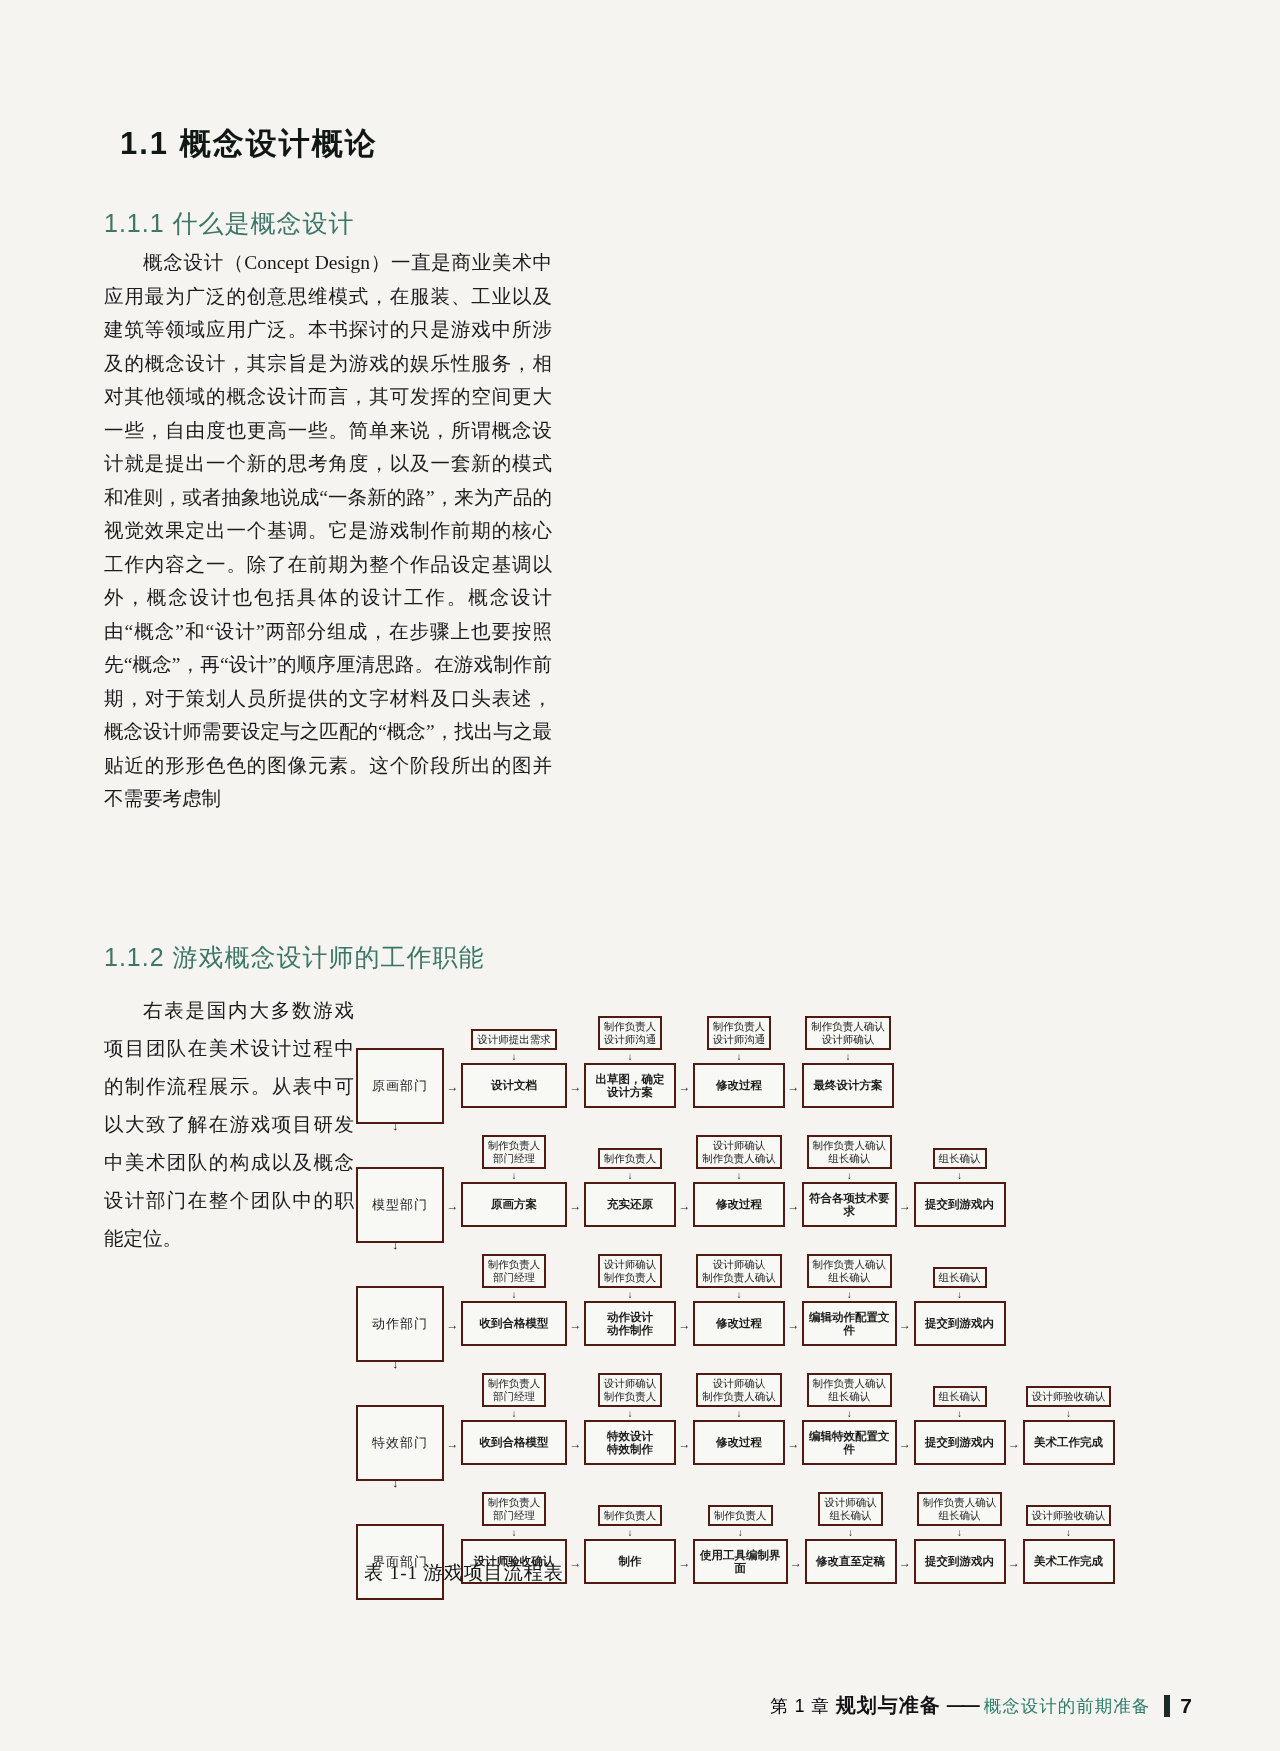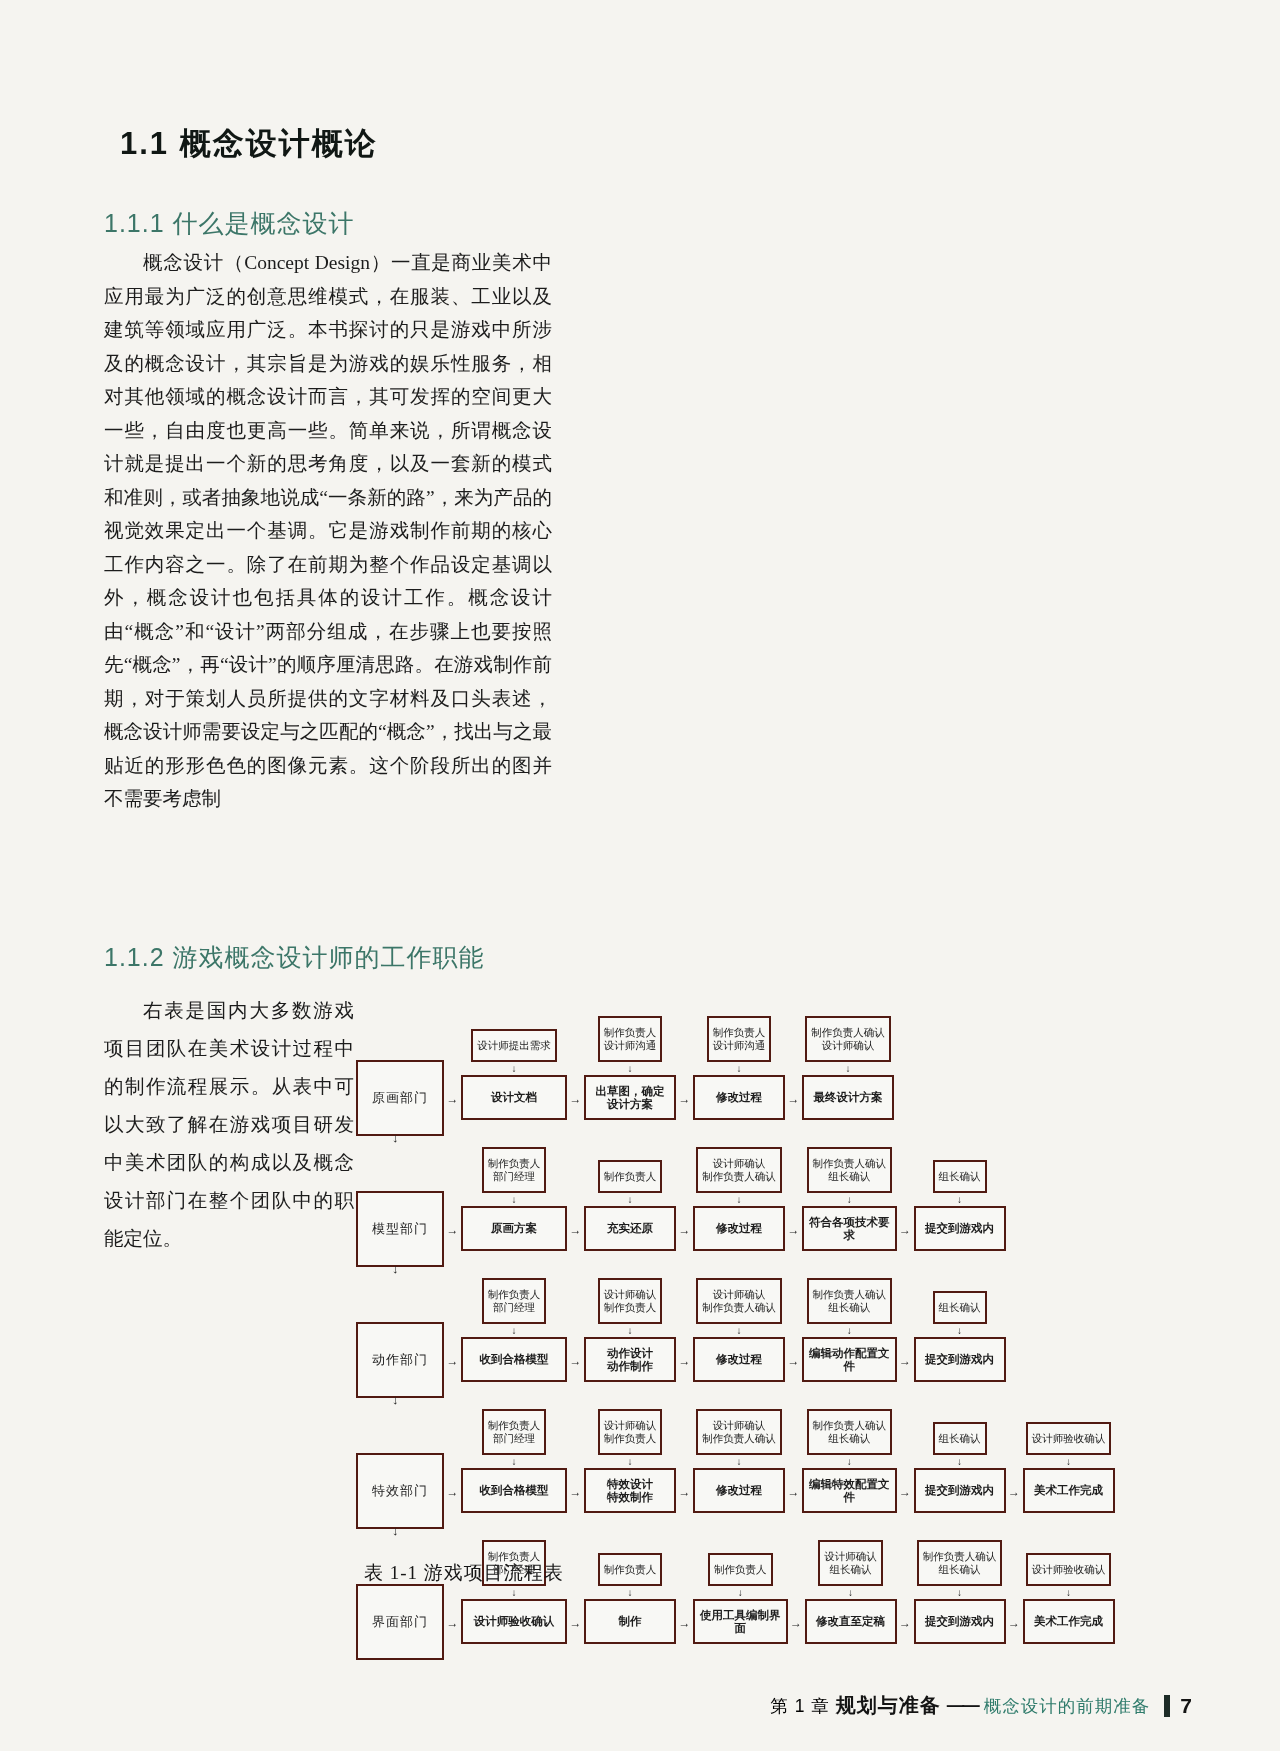--- a/index.html
+++ b/index.html
@@ -47,21 +47,21 @@
     display:flex;align-items:center;justify-content:center;
     font-size:13px;letter-spacing:1px;margin-bottom:-16px;flex:none;
   }
   .fc-conn{
     width:17px;height:42px;display:flex;align-items:center;justify-content:center;
     font-size:12px;color:#222;flex:none;
   }
   .fc-step{display:flex;flex-direction:column;align-items:center;justify-content:flex-end;flex:none;}
   .fc-approver{
     border:2px solid #511a12;background:rgba(255,255,255,.35);
-    font-size:10.5px;line-height:13px;padding:8px 4px;text-align:center;
+    font-size:10.5px;line-height:13px;padding:2px 4px;text-align:center;
   }
   .fc-approver div{white-space:nowrap;}
   .fc-varrow{height:13px;line-height:13px;font-size:10px;color:#222;}
   .fc-main{
     border:2.5px solid #511a12;background:rgba(255,255,255,.35);
     height:37px;min-width:78px;box-sizing:content-box;
     display:flex;flex-direction:column;align-items:center;justify-content:center;
     font-size:11.5px;line-height:13px;padding:2px 5px;text-align:center;font-weight:bold;
   }
   .fc-main div{white-space:nowrap;}

